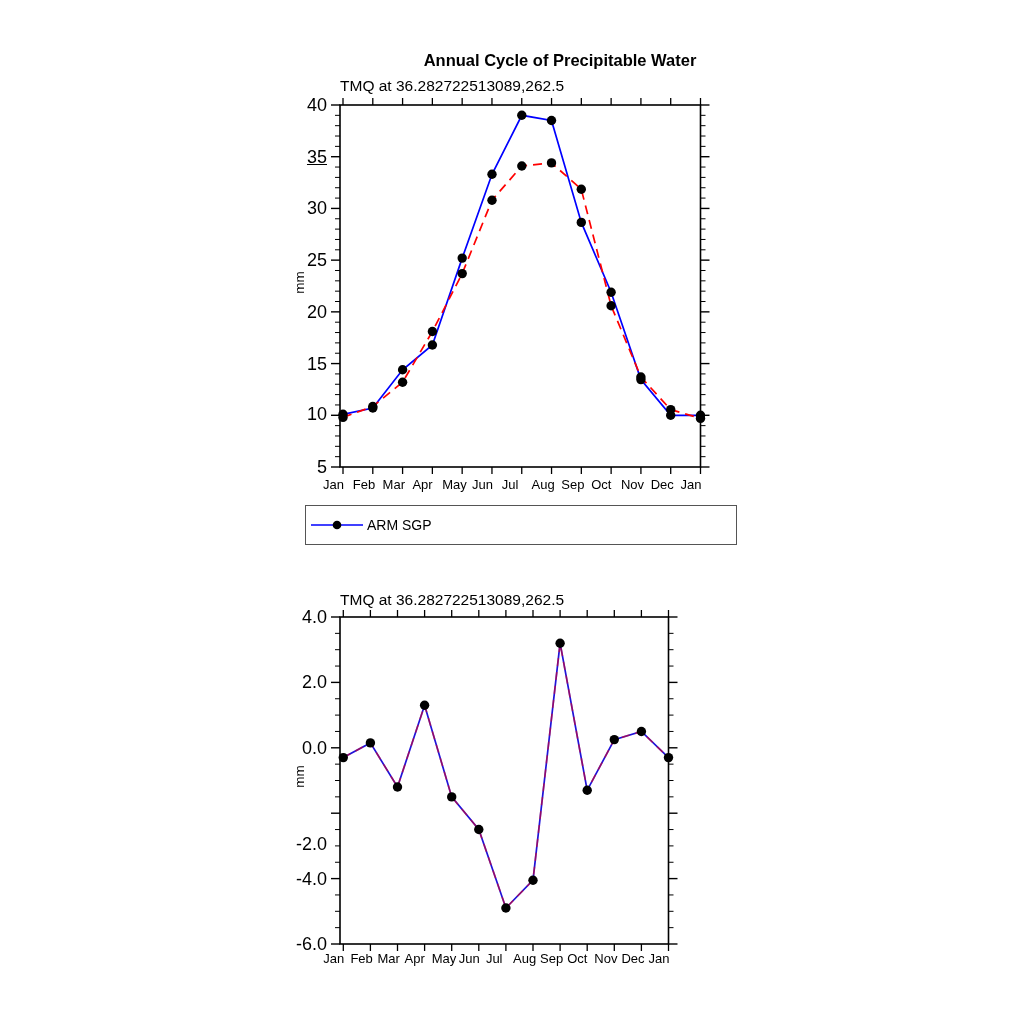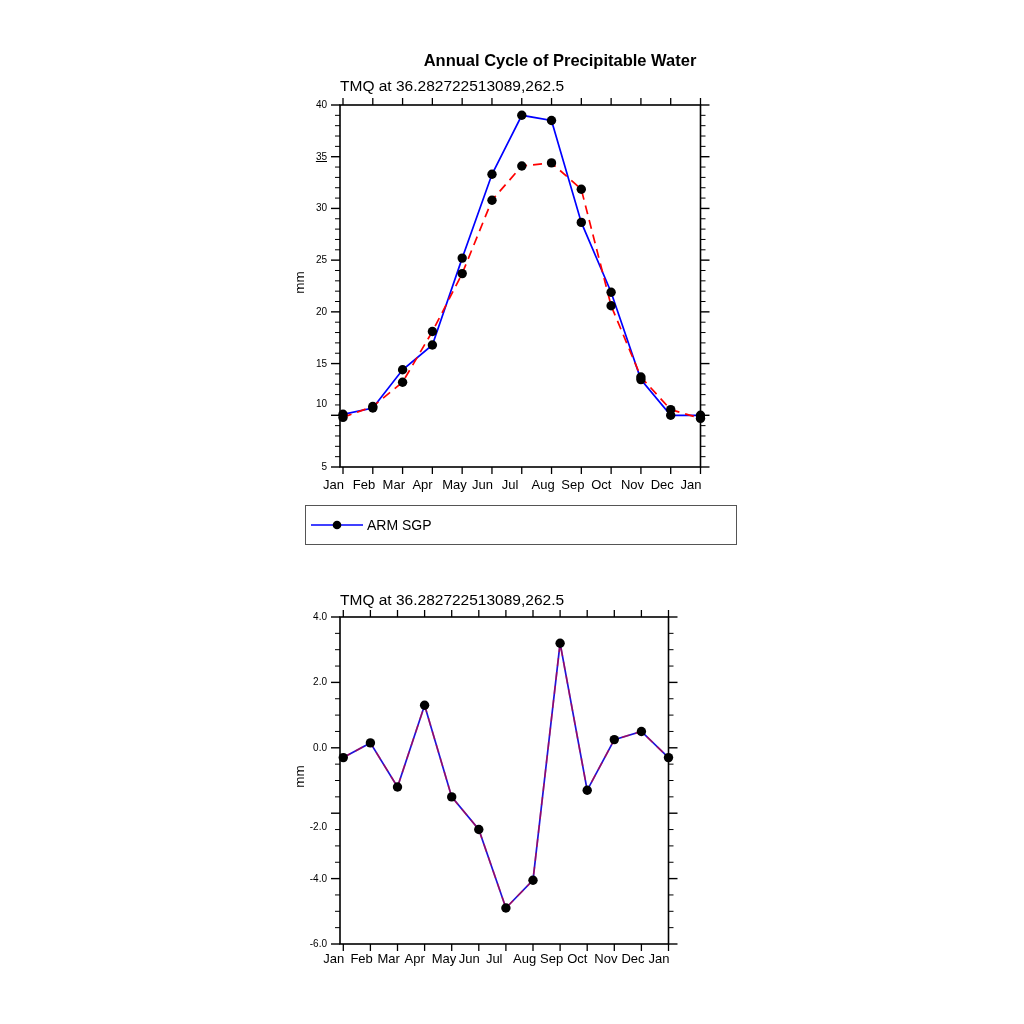--- a/index.html
+++ b/index.html
@@ -28,21 +28,21 @@
   }
   .ylab {
     position: absolute;
     font-size: 13.5px;
     width: 30px;
     text-align: center;
     transform: rotate(-90deg);
   }
   .tick-label {
     position: absolute;
-    font-size: 10px;
+    font-size: 18px;
     width: 38px;
     text-align: right;
     line-height: 18px;
   }
   .month-label {
     position: absolute;
     font-size: 13px;
     width: 40px;
     line-height: 16px;
   }
@@ -306,21 +306,21 @@
     <div class="month-label" style="left: 442.167px; top: 430px;">May</div>
     <div class="month-label" style="left: 471.958px; top: 430px;">Jun</div>
     <div class="month-label" style="left: 501.75px; top: 430px;">Jul</div>
     <div class="month-label" style="left: 531.542px; top: 430px;">Aug</div>
     <div class="month-label" style="left: 561.333px; top: 430px;">Sep</div>
     <div class="month-label" style="left: 591.125px; top: 430px;">Oct</div>
     <div class="month-label" style="left: 620.917px; top: 430px;">Nov</div>
     <div class="month-label" style="left: 650.708px; top: 430px;">Dec</div>
     <div class="month-label" style="left: 680.5px; top: 430px;">Jan</div>
     <div class="tick-label" style="left: 289px; top: 411px;">5</div>
-    <div class="tick-label" style="left: 289px; top: 348px;">10</div>
+    <div class="tick-label" style="left: 289px; top: 358px;">10</div>
     <div class="tick-label" style="left: 289px; top: 307.571px;">15</div>
     <div class="tick-label" style="left: 289px; top: 255.857px;">20</div>
     <div class="tick-label" style="left: 289px; top: 204.143px;">25</div>
     <div class="tick-label" style="left: 289px; top: 152.429px;">30</div>
     <div class="tick-label" style="left: 289px; top: 100.714px; text-decoration: underline;">35</div>
     <div class="tick-label" style="left: 289px; top: 49px;">40</div>
     <div class="month-label" style="left: 323.3px; top: 904px;">Jan</div>
     <div class="month-label" style="left: 350.4px; top: 904px;">Feb</div>
     <div class="month-label" style="left: 377.5px; top: 904px;">Mar</div>
     <div class="month-label" style="left: 404.6px; top: 904px;">Apr</div>
@@ -328,17 +328,17 @@
     <div class="month-label" style="left: 458.8px; top: 904px;">Jun</div>
     <div class="month-label" style="left: 485.9px; top: 904px;">Jul</div>
     <div class="month-label" style="left: 513px; top: 904px;">Aug</div>
     <div class="month-label" style="left: 540.1px; top: 904px;">Sep</div>
     <div class="month-label" style="left: 567.2px; top: 904px;">Oct</div>
     <div class="month-label" style="left: 594.3px; top: 904px;">Nov</div>
     <div class="month-label" style="left: 621.4px; top: 904px;">Dec</div>
     <div class="month-label" style="left: 648.5px; top: 904px;">Jan</div>
     <div class="tick-label" style="left: 289px; top: 888px;">-6.0</div>
     <div class="tick-label" style="left: 289px; top: 822.6px;">-4.0</div>
-    <div class="tick-label" style="left: 289px; top: 771px;">-2.0</div>
+    <div class="tick-label" style="left: 289px; top: 788px;">-2.0</div>
     <div class="tick-label" style="left: 289px; top: 691.8px;">0.0</div>
     <div class="tick-label" style="left: 289px; top: 626.4px;">2.0</div>
     <div class="tick-label" style="left: 289px; top: 561px;">4.0</div>
   </div>
 
 </body></html>

